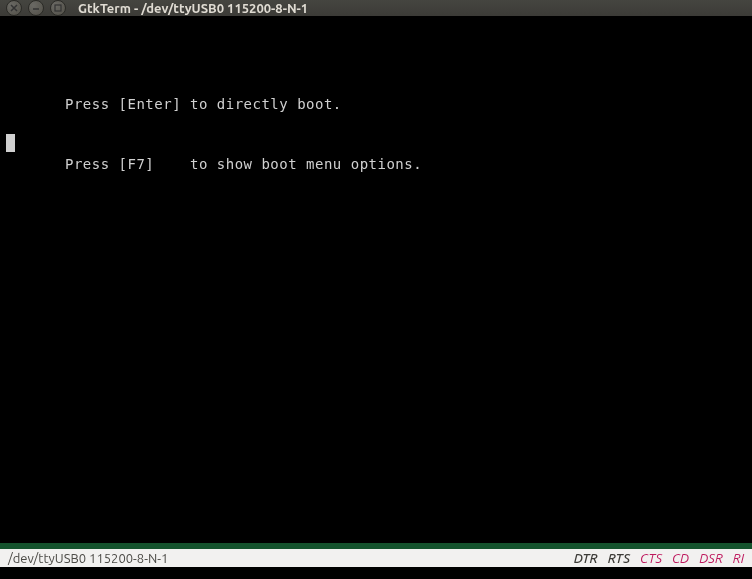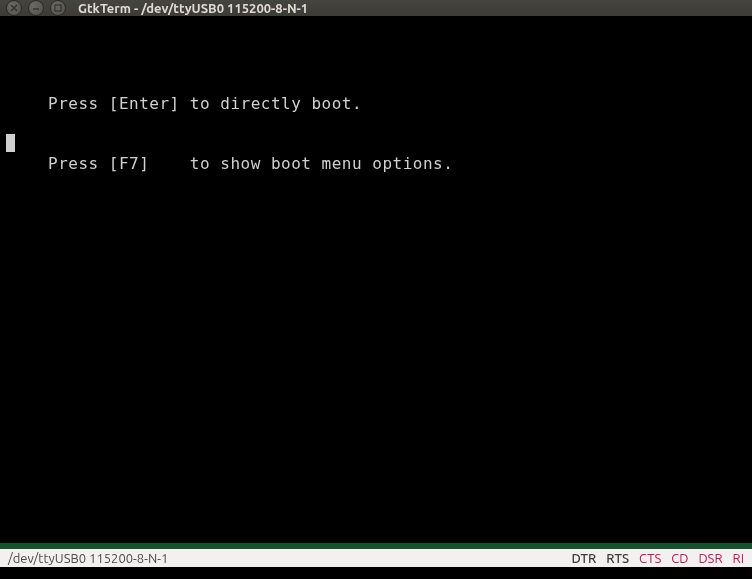--- a/index.html
+++ b/index.html
@@ -61,24 +61,25 @@
     .terminal-area {
       width: 100%;
       height: calc(100% - 28px - 24px);
       background: #000;
       position: relative;
       padding-top: 38px;
     }
     .terminal-text {
       color: #d0d0d0;
       font-family: "DejaVu Sans Mono", "Liberation Mono", monospace;
-      font-size: 16px;
+      font-size: 14px;
       line-height: 20px;
       white-space: pre;
       letter-spacing: 0.5px;
+      padding-left: 17px;
     }
     .line {
       padding-left: 48px;
     }
     .cursor {
       position: absolute;
       left: 6px;
       top: 118px;
       width: 9px;
       height: 18px;
@@ -95,20 +96,21 @@
       font-family: "Ubuntu", sans-serif;
       font-size: 13px;
       color: #3c3b37;
     }
     .status-left {
       color: #4c4b47;
     }
     .status-right {
       display: flex;
       gap: 10px;
+      font-style: italic;
     }
     .signal {
       color: #be185d;
     }
     .signal.active {
       color: #3c3b37;
       font-weight: 500;
     }
   </style>
 </head>

